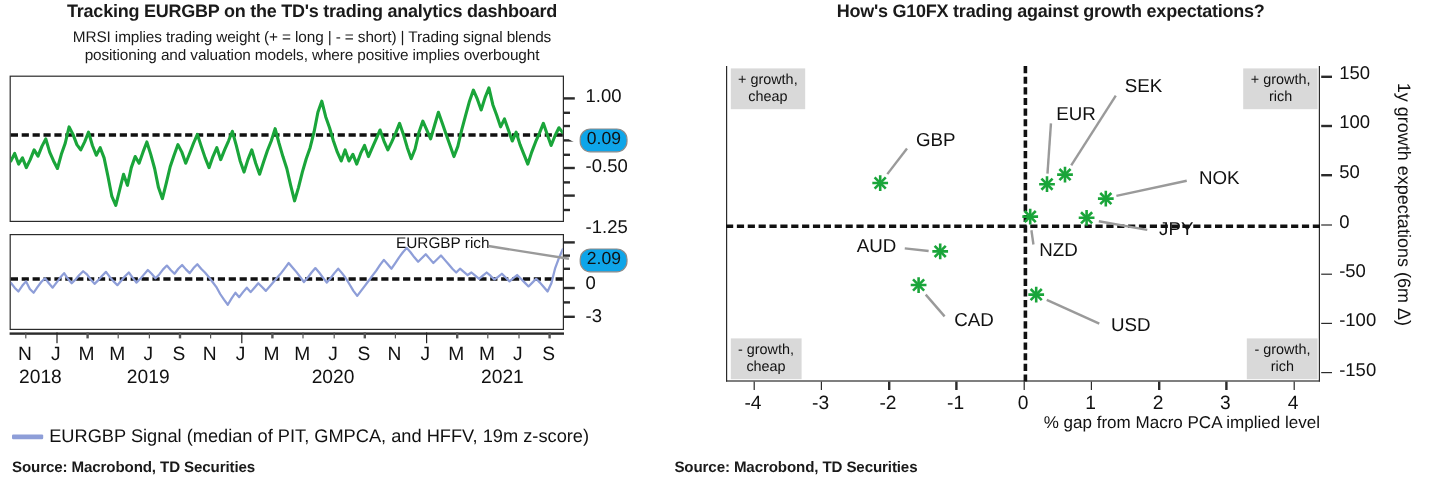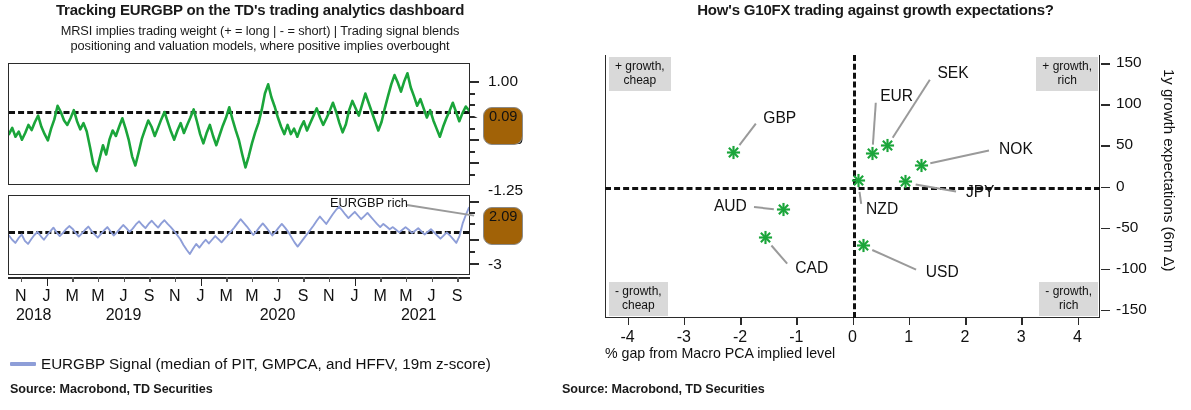--- a/index.html
+++ b/index.html
@@ -46,22 +46,22 @@
 
   .svg-line { position: absolute; left: 0; top: 0; width: 100%; height: 100%; }
 
   
   .lyaxis { position: absolute; font-size: 15.5px; color: #111; }
   .tickmark { position: absolute; background: #2b2b2b; height: 1.6px; left: 0; }
   .ticklabel { position: absolute; font-size: 15.4px; color: #111; white-space: nowrap; }
 
   .callout {
     position: absolute; border: 1.4px solid #8a8a8a; border-radius: 9px;
-    background: #a16207; font-size: 14.6px; color: #111;
-    padding: 0px 5px 19px 5px; line-height: 17px; white-space: nowrap;
+    background: #0ea5e9; font-size: 14.6px; color: #111;
+    padding: 0px 5px 1px 5px; line-height: 17px; white-space: nowrap;
   }
   .callout-tail {
     position: absolute; width: 0; height: 0;
     border-top: 5px solid transparent; border-bottom: 5px solid transparent;
     border-right: 9px solid #fff;
   }
   .callout-tail::after {
     content:""; position:absolute; left:-10px; top:-6px; width:0; height:0;
     border-top: 6px solid transparent; border-bottom: 6px solid transparent;
     border-right: 10px solid #8a8a8a; z-index:-1;
@@ -107,21 +107,21 @@
   
   .ryaxis-tick { position: absolute; width: 9px; height: 1.6px; background: #2b2b2b; }
   .ryaxis-label { position: absolute; font-size: 15.4px; color: #111; white-space: nowrap; }
   #ryaxis-title {
     position: absolute; font-size: 15px; color: #111; white-space: nowrap;
     transform-origin: 0 0; transform: rotate(90deg);
   }
 
   .sxtick { position: absolute; width: 1.5px; height: 7px; background: #2b2b2b; }
   .sxlabel { position: absolute; font-size: 16px; color: #111; text-align: center; width: 30px; }
-  #sxtitle { position: absolute; font-size: 14.2px; color: #111; text-align: left; width: 495px; }
+  #sxtitle { position: absolute; font-size: 14.2px; color: #111; text-align: right; width: 495px; }
 </style>
 </head>
 <body>
 
 <div class="page">
 
   <div class="panel" id="panel-left">
 
     <div class="chart-title" id="left-title">Tracking EURGBP on the TD's trading analytics dashboard</div>
     <div class="chart-subtitle" id="left-sub">

